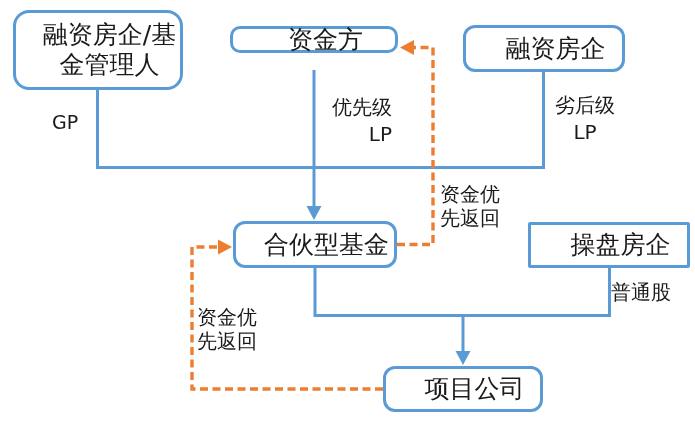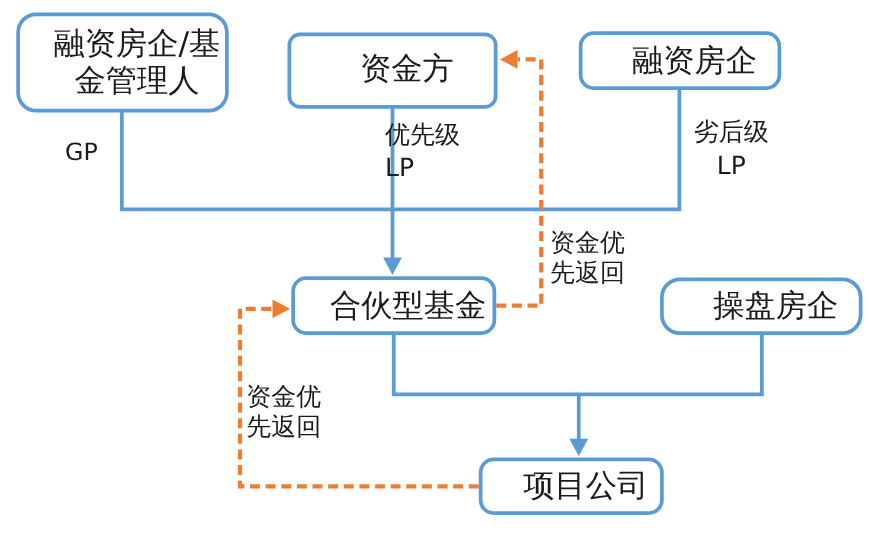--- a/index.html
+++ b/index.html
@@ -25,34 +25,34 @@
     border:3px solid var(--blue);
     display:flex;align-items:center;justify-content:center;
     color:var(--txt);
     font-size:25px;
     line-height:30px;
     text-align:center;
     padding-left:23px;
   }
   .node span{white-space:pre-line;}
   #box1{left:13px;top:10px;width:170px;height:80px;border-radius:16px;}
-  #box2{left:230px;top:26px;width:168px;height:61px;border-radius:10px;font-family:Liberation Mono, monospace;}
+  #box2{left:230px;top:26px;width:168px;height:27px;border-radius:10px;}
   #box3{left:463px;top:25px;width:162px;height:47px;border-radius:12px;}
   #box4{left:233px;top:221px;width:164px;height:47px;border-radius:12px;}
-  #box5{left:528px;top:222px;width:162px;height:46px;border-radius:16px;}
-  #box6{left:383px;top:366px;width:148px;height:46px;border-radius:12px;}
+  #box5{left:528px;top:222px;width:162px;height:46px;border-radius:2px;}
+  #box6{left:383px;top:366px;width:160px;height:46px;border-radius:12px;}
   .elabel{
     position:absolute;
     color:var(--txt);
     font-size:20px;
     line-height:24px;
     white-space:pre-line;
   }
   #lbl-gp{left:52px;top:110px;font-size:19px;}
-  #lbl-senior{left:308px;top:94px;width:84px;text-align:left;line-height:27px;}
+  #lbl-senior{left:308px;top:94px;width:84px;text-align:right;line-height:27px;}
   #lbl-junior{left:543px;top:92px;width:84px;text-align:center;line-height:27px;}
   #lbl-ret-right{left:440px;top:182px;}
   #lbl-pref{left:322px;top:280px;}
   #lbl-common{left:611px;top:280px;}
   #lbl-ret-left{left:197px;top:305px;}
 </style>
 </head>
 <body>
 
 <div class="stage">
@@ -95,16 +95,17 @@
     <span>项目公司</span>
   </div>
 
   <div class="elabel" id="lbl-gp">GP</div>
   <div class="elabel" id="lbl-senior">优先级
 LP</div>
   <div class="elabel" id="lbl-junior">劣后级
 LP</div>
   <div class="elabel" id="lbl-ret-right">资金优
 先返回</div>
+  <div class="elabel" id="lbl-common">普通股</div>
   <div class="elabel" id="lbl-ret-left">资金优
 先返回</div>
 
 </div>
 
 </body></html>

